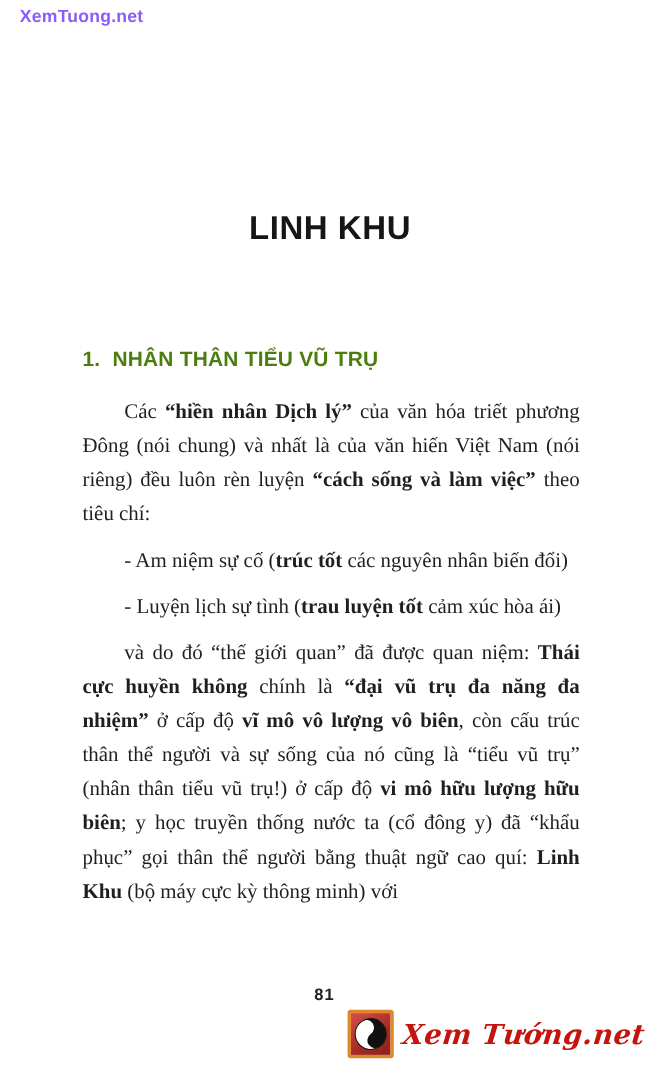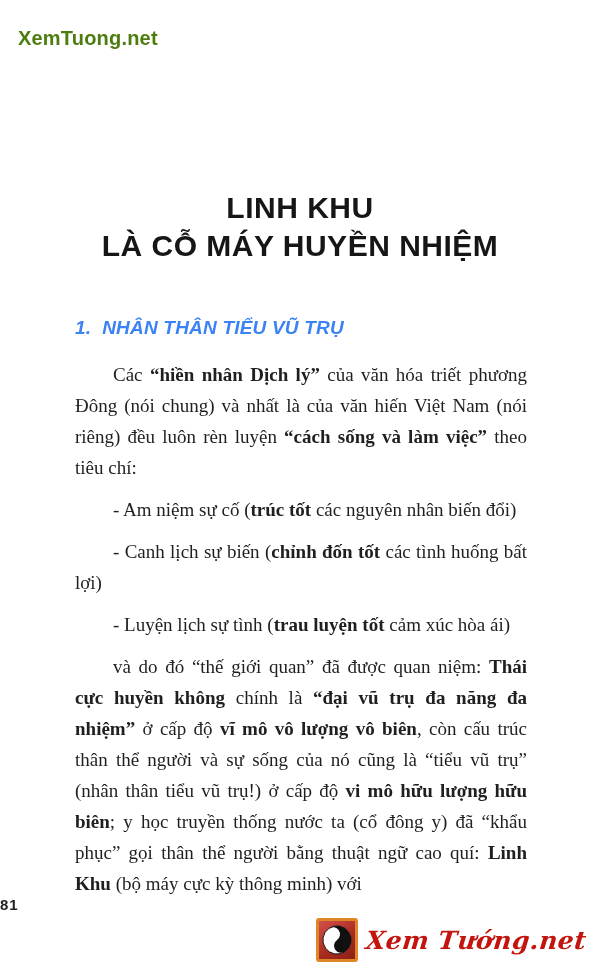--- a/index.html
+++ b/index.html
@@ -10,26 +10,25 @@
     font-family: "Liberation Serif", serif;
     color: #1f1f1f;
     overflow: hidden;
   }
   .page { position: absolute; inset: 0; background: #ffffff; }
 
   
   .site-link {
     position: absolute; top: 7px; left: 18px;
     font-family: "Liberation Sans", sans-serif;
-    font-size: 20px; font-weight: bold;
-    color: #4d7c0f;
+    font-size: 16px; font-weight: bold;
+    color: #8b5cf6;
     text-decoration: none;
     letter-spacing: 0.2px;
     cursor: pointer;
-    margin-top: 20px;
   }
 
   
   .book-title {
     position: absolute; top: 189px; left: 0; right: 0;
     text-align: center;
     font-family: "Liberation Sans", sans-serif;
     font-weight: bold;
     font-size: 30px;
     line-height: 38px;
@@ -38,40 +37,39 @@
   }
 
   
   .content {
     position: absolute; top: 317px; left: 75px; width: 452px;
   }
   .section-heading {
     font-family: "Liberation Sans", sans-serif;
     font-weight: bold;
     font-size: 19px;
-    color: #3b82f6;
+    color: #4d7c0f;
     white-space: pre-wrap;
     letter-spacing: 0.2px;
     margin-bottom: 20px;
-    font-style: italic;
   }
   p.body-par {
     font-size: 19px;
     line-height: 31px;
     text-align: justify;
     text-indent: 38px;
     color: #1f1f1f;
     margin-bottom: 11px;
   }
   p.body-par .b { font-weight: bold; }
 
   
   .page-number {
     position: absolute; top: 896px; left: 0; width: 590px;
-    text-align: left;
+    text-align: center;
     font-family: "Liberation Sans", sans-serif;
     font-weight: bold;
     font-size: 15px;
     color: #222222;
     letter-spacing: 1px;
   }
 
   
   .footer-logo {
     position: absolute; top: 918px; right: 14px;
@@ -99,29 +97,27 @@
 </style>
 </head>
 <body>
 
 <div class="page">
 
   <a class="site-link">XemTuong.net</a>
 
   <div class="book-title">
     <div>LINH KHU</div>
-    <div>LÀ CỖ MÁY HUYỀN NHIỆM</div>
   </div>
 
   <div class="content">
     <div class="section-heading">1.  NHÂN THÂN TIỂU VŨ TRỤ</div>
 
     <p class="body-par"><span>Các </span><span class="b">“hiền nhân Dịch lý”</span><span> của văn hóa triết phương Đông (nói chung) và nhất là của văn hiến Việt Nam (nói riêng) đều luôn rèn luyện </span><span class="b">“cách sống và làm việc”</span><span> theo tiêu chí:</span></p>
     <p class="body-par"><span>- Am niệm sự cố (</span><span class="b">trúc tốt</span><span> các nguyên nhân biến đổi)</span></p>
-    <p class="body-par"><span>- Canh lịch sự biến (</span><span class="b">chỉnh đốn tốt</span><span> các tình huống bất lợi)</span></p>
     <p class="body-par"><span>- Luyện lịch sự tình (</span><span class="b">trau luyện tốt</span><span> cảm xúc hòa ái)</span></p>
     <p class="body-par"><span>và do đó “thế giới quan” đã được quan niệm: </span><span class="b">Thái cực huyền không</span><span> chính là </span><span class="b">“đại vũ trụ đa năng đa nhiệm”</span><span> ở cấp độ </span><span class="b">vĩ mô vô lượng vô biên</span><span>, còn cấu trúc thân thể người và sự sống của nó cũng là “tiểu vũ trụ” (nhân thân tiểu vũ trụ!) ở cấp độ </span><span class="b">vi mô hữu lượng hữu biên</span><span>; y học truyền thống nước ta (cổ đông y) đã “khẩu phục” gọi thân thể người bằng thuật ngữ cao quí: </span><span class="b">Linh Khu</span><span> (bộ máy cực kỳ thông minh) với</span></p>
   </div>
 
   <div class="page-number">81</div>
 
   <div class="footer-logo">
     <div class="logo-badge">
       <svg width="30" height="30" viewBox="0 0 100 100" aria-hidden="true">
         <circle cx="50" cy="50" r="47" fill="#ffffff" stroke="#111111" stroke-width="3"></circle>

